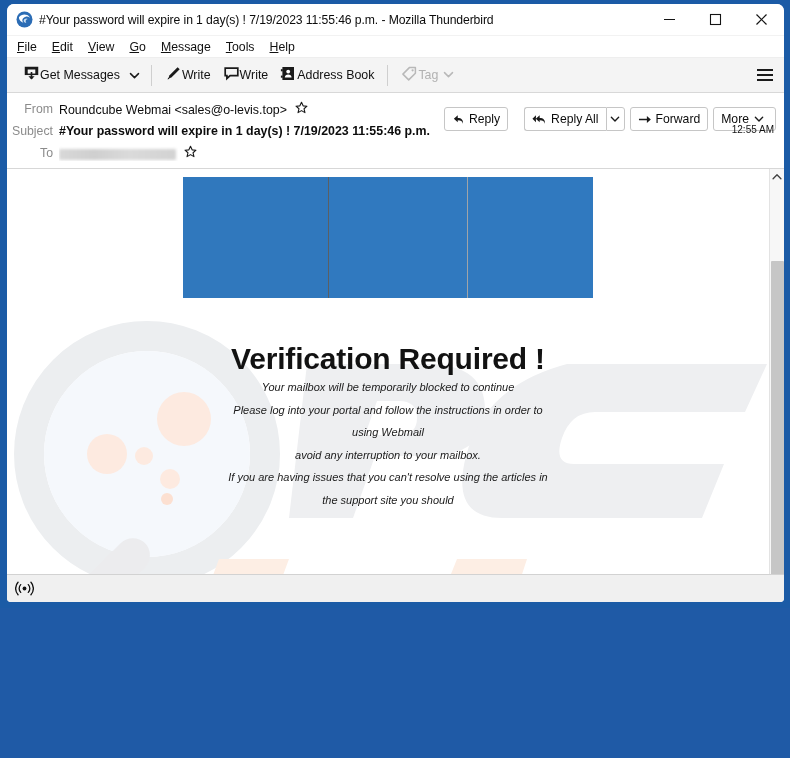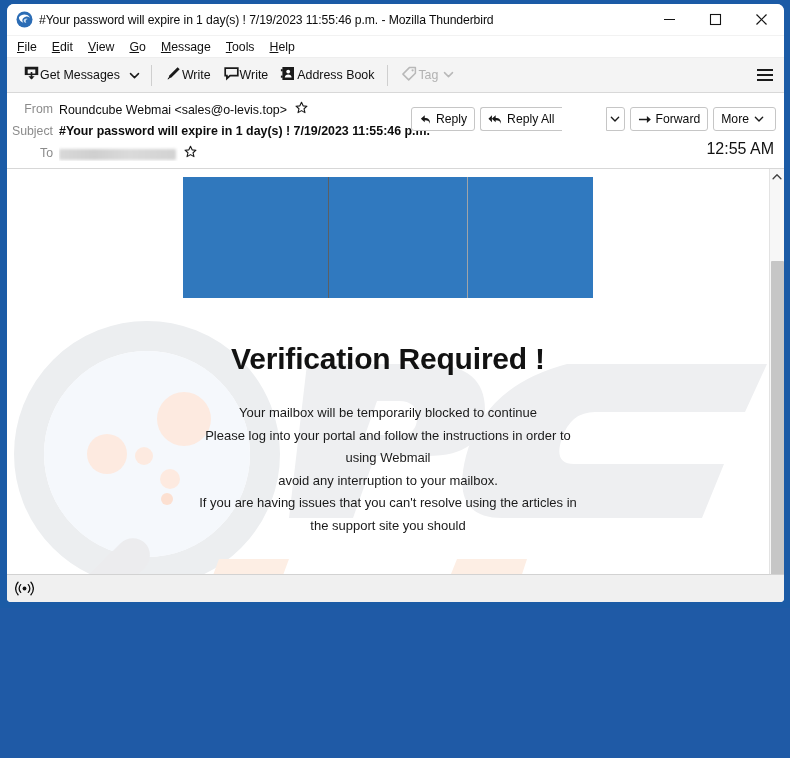--- a/index.html
+++ b/index.html
@@ -176,33 +176,33 @@
     padding: 0 7px;
     border: 1px solid #c6c6c6;
     background: #ffffff;
     border-radius: 3px;
     margin-left: 5px;
     font-size: 12.2px;
     color: #0c0c0c;
     white-space: nowrap;
   }
   .rbtn svg { margin-right: 4px; }
-  .rbtn-split { margin-left: 5px; display: flex; gap: 44px; }
+  .rbtn-split { margin-left: 16px; display: flex; }
   .rbtn-split .rbtn { margin-left: 0; border-radius: 3px 0 0 3px; border-right: none; }
   .rbtn-split .rbtn-arrow {
     display:flex; align-items:center; justify-content:center;
     width: 19px; height: 24px;
     border: 1px solid #c6c6c6;
     background:#fff; border-radius: 0 3px 3px 0;
   }
   #msg-time {
     position: absolute;
     right: 10px;
-    top: 47px;
-    font-size: 16px;
+    top: 31px;
+    font-size: 10px;
     color: #111111;
   }
 
   
   #msg-body-wrap {
     flex: 1 1 auto;
     position: relative;
     background: #ffffff;
     overflow: hidden;
     display: flex;
@@ -243,24 +243,24 @@
 
   #headline {
     margin-top: 44px;
     font-size: 30px;
     font-weight: bold;
     color: #121212;
     letter-spacing: -0.2px;
   }
 
   #body-paragraph {
-    margin-top: 26px;
-    font-size: 13px;
+    font-size: 11px;
     color: #1a1a1a;
     line-height: 22.6px;
+    font-style: italic;
   }
 
   #login-button {
     display: block;
     width: 411px;
     height: 44px;
     margin: 88px auto 0 auto;
     background: #2d74bb;
     border: none;
     border-radius: 4px;

